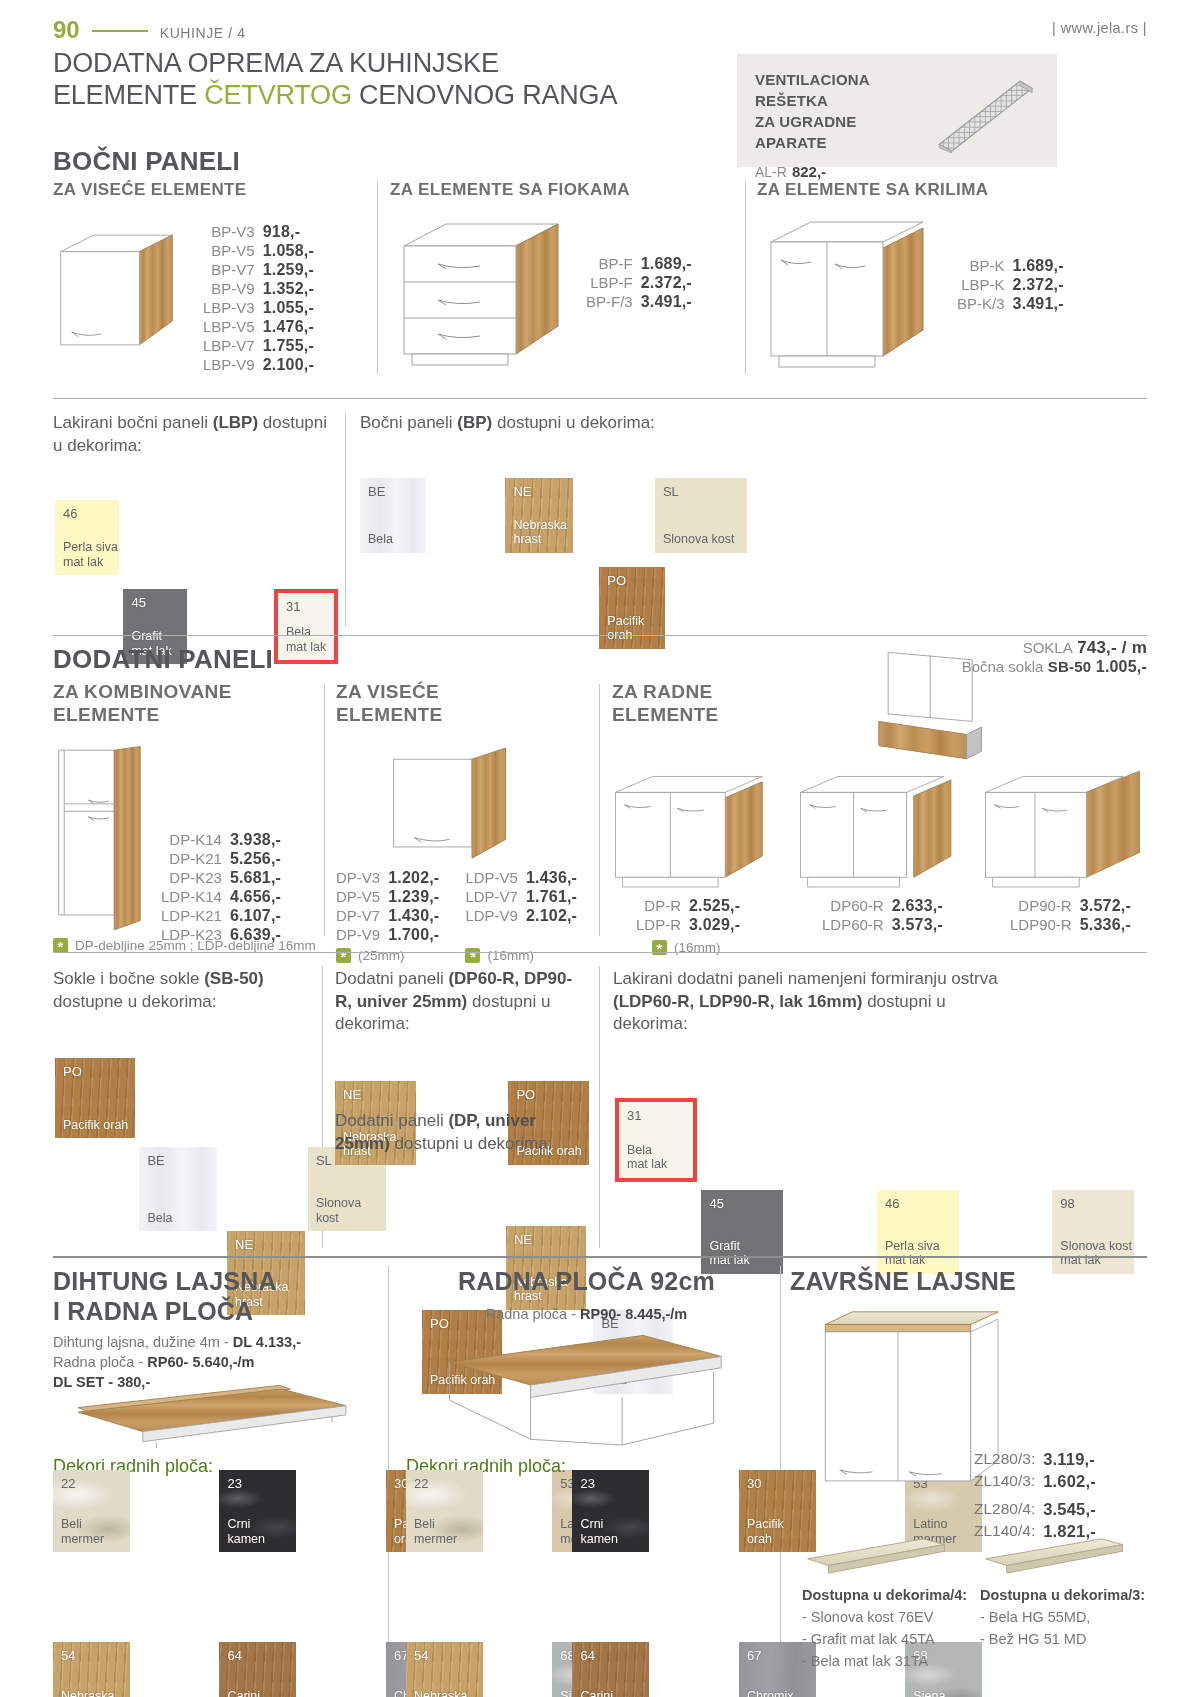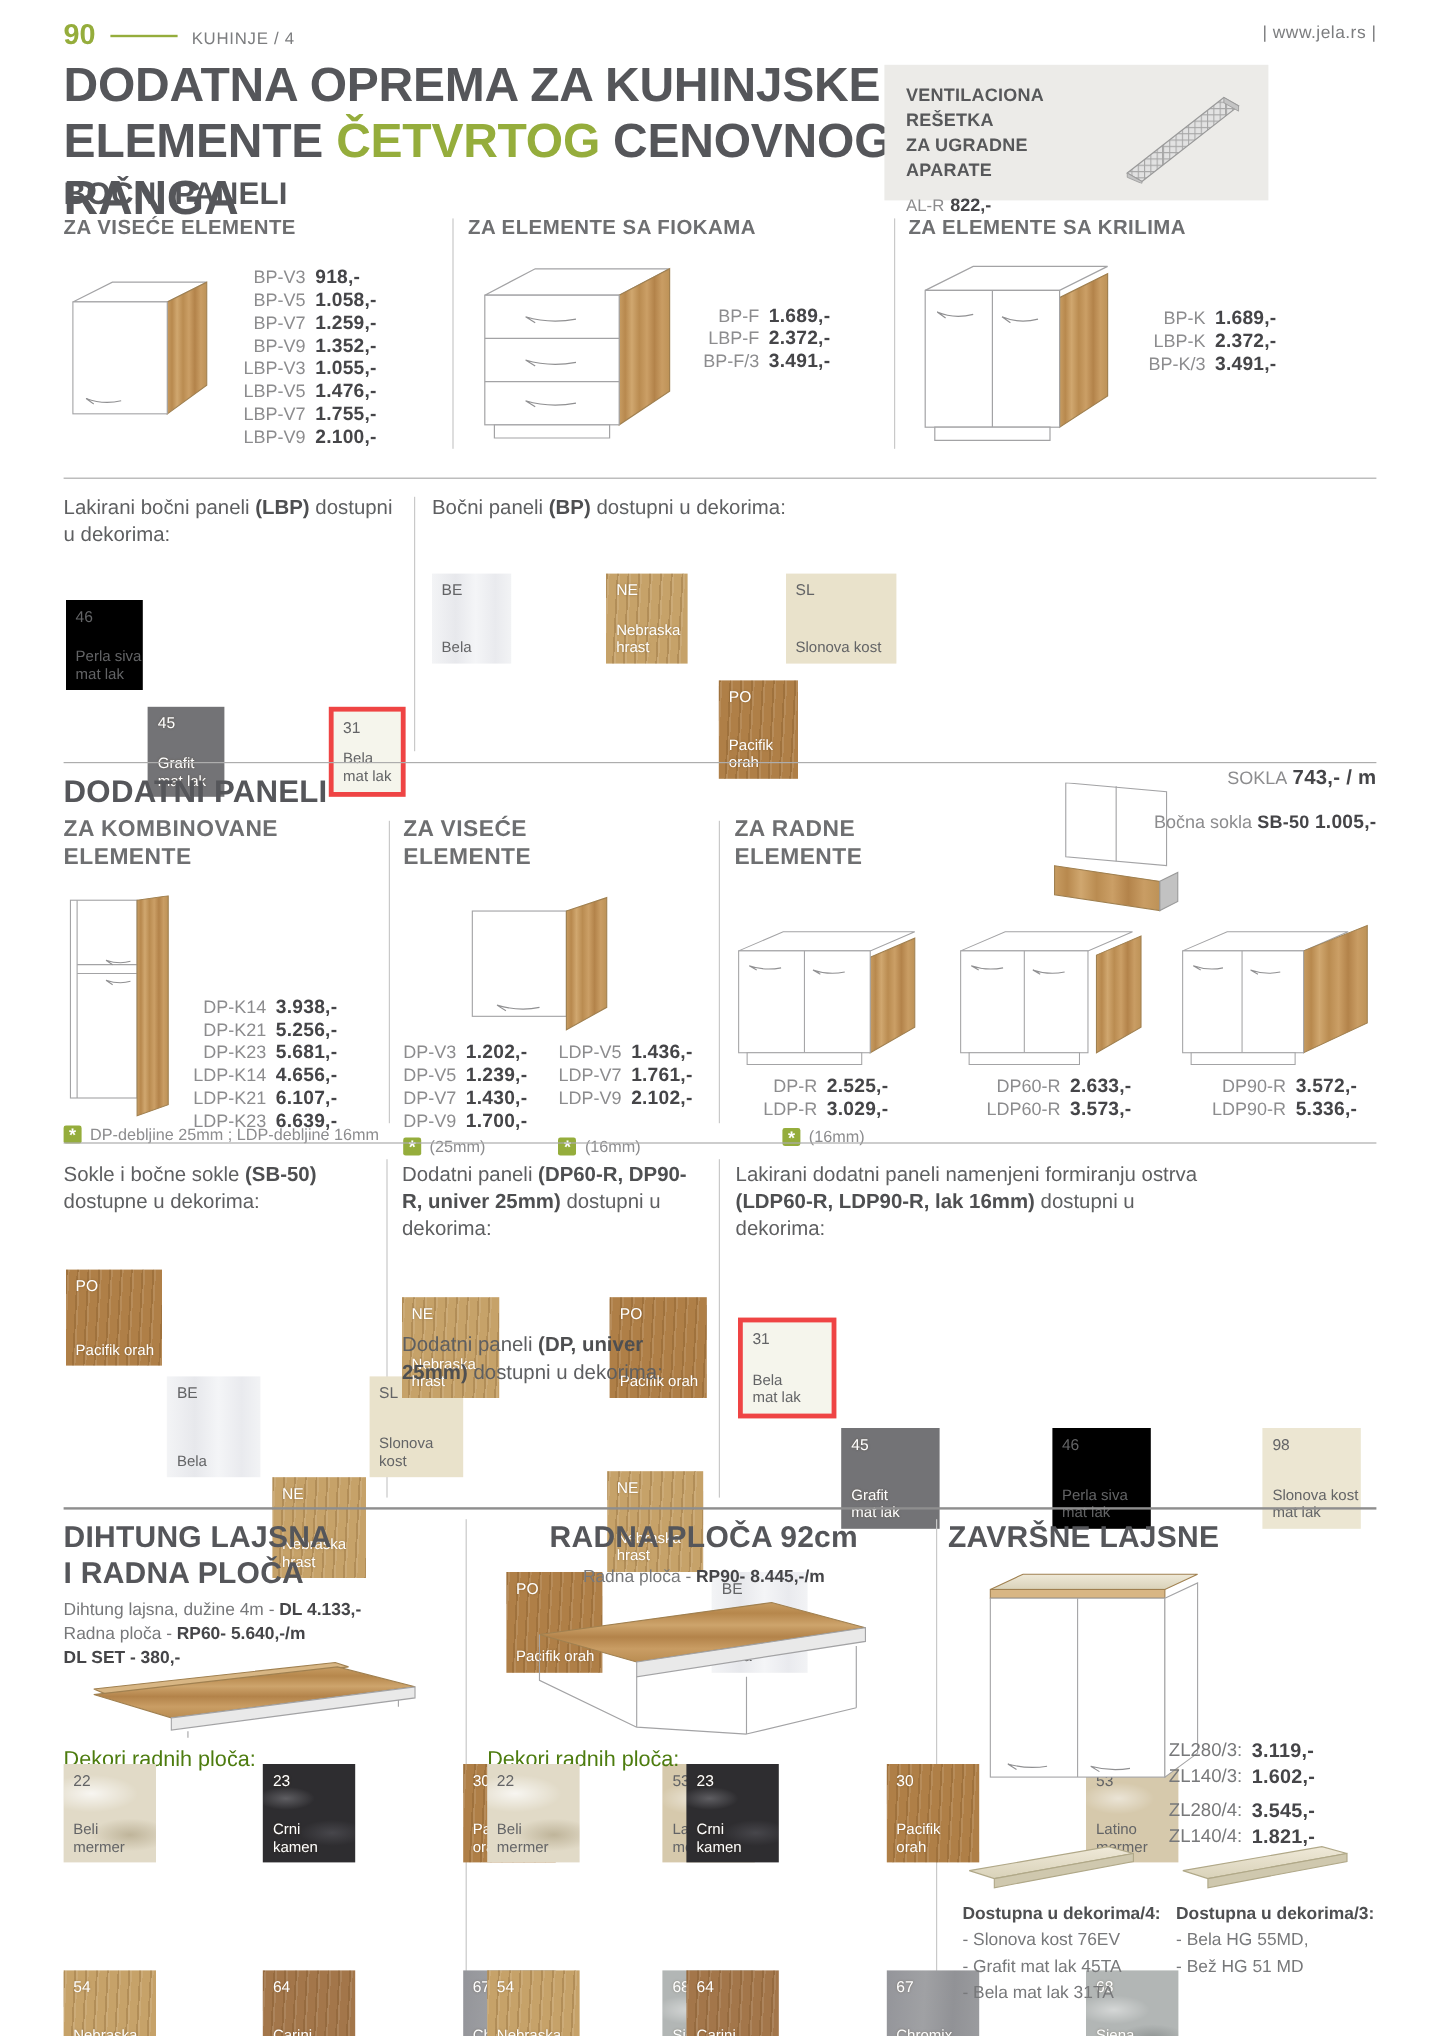--- a/index.html
+++ b/index.html
@@ -7,21 +7,21 @@
 .page{position:relative;width:1200px;height:1697px;background:#fff;margin:0 auto;overflow:hidden;color:#6f7072}
 .abs{position:absolute}
 .hline{position:absolute;left:53px;width:1094px;height:1px;background:#adadad}
 .hline.dark{height:2px;background:#8e8e8e}
 .vdiv{position:absolute;width:1px;background:#c9c9c9}
 .ml{white-space:pre-line}
 .pageno{color:#95ad3c;font-size:24px;font-weight:bold}
 .gdash{display:inline-block;width:56px;height:2px;background:#95ad3c;margin:0 12px 5px 12px;vertical-align:middle}
 .crumb{font-size:14px;color:#7c7d7f;letter-spacing:.6px}
 .site{font-size:14.5px;color:#7c7d7f;letter-spacing:.4px}
-.main-title{font-size:40px;font-weight:bold;color:#55565a;line-height:1.17;letter-spacing:-.2px}
+.main-title{font-size:27px;font-weight:normal;color:#55565a;line-height:1.17;letter-spacing:-.2px}
 .main-title .hl{color:#95ad3c}
 .ventbox{background:#ecebe8;padding:15px 14px 13px 18px;display:flex}
 .vent-h{font-size:15px;font-weight:bold;color:#57585a;line-height:1.4;letter-spacing:.2px}
 .vent-price{margin-top:10px;font-size:14px;color:#8c8c8e}
 .vent-price b{color:#454548;font-size:15px;margin-left:5px}
 .sec-h{font-size:26px;font-weight:bold;color:#55565a;letter-spacing:.2px}
 .sub-h{font-size:17px;font-weight:bold;color:#6e6f71;letter-spacing:.4px}
 .sub-h2{font-size:19px;font-weight:bold;color:#6e6f71;line-height:1.22;letter-spacing:.4px}
 .dk-title{font-size:17px;color:#5e5f61;line-height:1.33}
 .dk-title b{color:#4e4f51}
@@ -29,21 +29,21 @@
 .pcode{font-size:15px;color:#8c8c8e;text-align:right;line-height:19px;white-space:nowrap}
 .pval{font-size:16px;font-weight:bold;color:#454548;line-height:19px;letter-spacing:.2px;white-space:nowrap}
 .fn{display:flex;align-items:center;gap:7px;font-size:13.5px;color:#8c8c8e}
 .fstar{flex:0 0 auto;width:15px;height:15px;background:#95ad3c;color:#fff;font-size:15px;line-height:18px;text-align:center;border-radius:2px;font-weight:bold}
 .sw{position:relative;display:inline-block;vertical-align:top}
 .sw .code{position:absolute;top:6px;left:8px;font-size:13px}
 .sw .lbl{position:absolute;bottom:6px;left:8px;font-size:12.5px;line-height:1.15;white-space:pre-line}
 .sw.dark{color:#fff;text-shadow:0 0 2px rgba(70,45,10,.35)}
 .sw.light{color:#636466}
 .grain{background-image:repeating-linear-gradient(93deg,rgba(96,60,18,.20) 0,rgba(96,60,18,.20) 1.5px,rgba(255,255,255,.10) 1.5px,rgba(255,255,255,.10) 3px,transparent 3px,transparent 9px)}
-.c-perla{background:#000000}
+.c-perla{background:#fef9c3}
 .c-grafit{background:#737376}
 .c-belamat{background:#f5f5ec;border:4px solid #ef4444}
 .c-bela{background:linear-gradient(90deg,#f3f4f6,#e7e8ec 30%,#f4f5f7 55%,#e9eaee 80%,#f2f3f5)}
 .c-ne{background-color:#c6a269}
 .c-sl{background:#e9e2cb}
 .c-po{background-color:#af7f47}
 .c-98{background:#ece6d2}
 .c-22{background:radial-gradient(ellipse 60px 24px at 30% 30%,rgba(255,255,255,.75),transparent 65%),radial-gradient(ellipse 54px 22px at 72% 72%,rgba(150,135,100,.45),transparent 62%),#e1dac7}
 .c-23{background:radial-gradient(ellipse 40px 16px at 25% 35%,rgba(205,205,212,.3),transparent 60%),radial-gradient(ellipse 46px 18px at 75% 70%,rgba(160,160,172,.22),transparent 60%),#2e2d30}
 .c-53{background:radial-gradient(ellipse 50px 22px at 35% 35%,rgba(255,255,255,.5),transparent 60%),#d6c9ac}
@@ -300,21 +300,21 @@
       <div class="sub-h2 ml">ZA RADNE
 ELEMENTE</div>
       <svg class="abs" style="left:250px;top:-28px" width="140" height="122" viewBox="0 0 150 130">
         <polygon points="28,0 118,8 118,74 28,66" fill="#fff" stroke="#a3a3a5"></polygon>
         <path d="M73 3 v67" stroke="#a3a3a5"></path>
         <polygon points="18,74 112,88 112,114 18,100" fill="url(#gwV)" stroke="#a08050"></polygon>
         <polygon points="112,88 128,80 128,106 112,114" fill="#c2c2c2" stroke="#9a9a9a"></polygon>
       </svg>
       <div class="abs" style="right:0;top:-42px;text-align:right;white-space:nowrap">
         <div><span class="pcode">SOKLA</span> <span class="pval" style="font-size:17px">743,- / m</span></div>
-        <div style="margin-top:18px"><span class="pcode">Bočna sokla</span> <span class="pval" style="font-size:15px">SB-50</span> <span class="pval">1.005,-</span></div>
+        <div style="margin-top:0"><span class="pcode">Bočna sokla</span> <span class="pval" style="font-size:15px">SB-50</span> <span class="pval">1.005,-</span></div>
       </div>
       <svg class="abs" style="left:0;top:84px" width="168" height="124" viewBox="0 0 190 140">
         <polygon points="4,32 128,32 170,14 46,14" fill="#fff" stroke="#a3a3a5"></polygon>
         <polygon points="128,38 170,20 170,104 128,128" fill="url(#gwV)" stroke="#a08050"></polygon>
         <rect x="4" y="32" width="124" height="96" fill="#fff" stroke="#a3a3a5"></rect>
         <path d="M66 32 v96" stroke="#a3a3a5"></path>
         <path d="M14 46 q14 5 30 2 m-30 -2 l7 4 M74 50 q14 5 30 2 m-30 -2 l7 4" fill="none" stroke="#909092"></path>
         <polygon points="12,128 120,128 120,139 12,139" fill="#fff" stroke="#a3a3a5"></polygon>
       </svg>
       <svg class="abs" style="left:185px;top:84px" width="168" height="124" viewBox="0 0 190 140">

